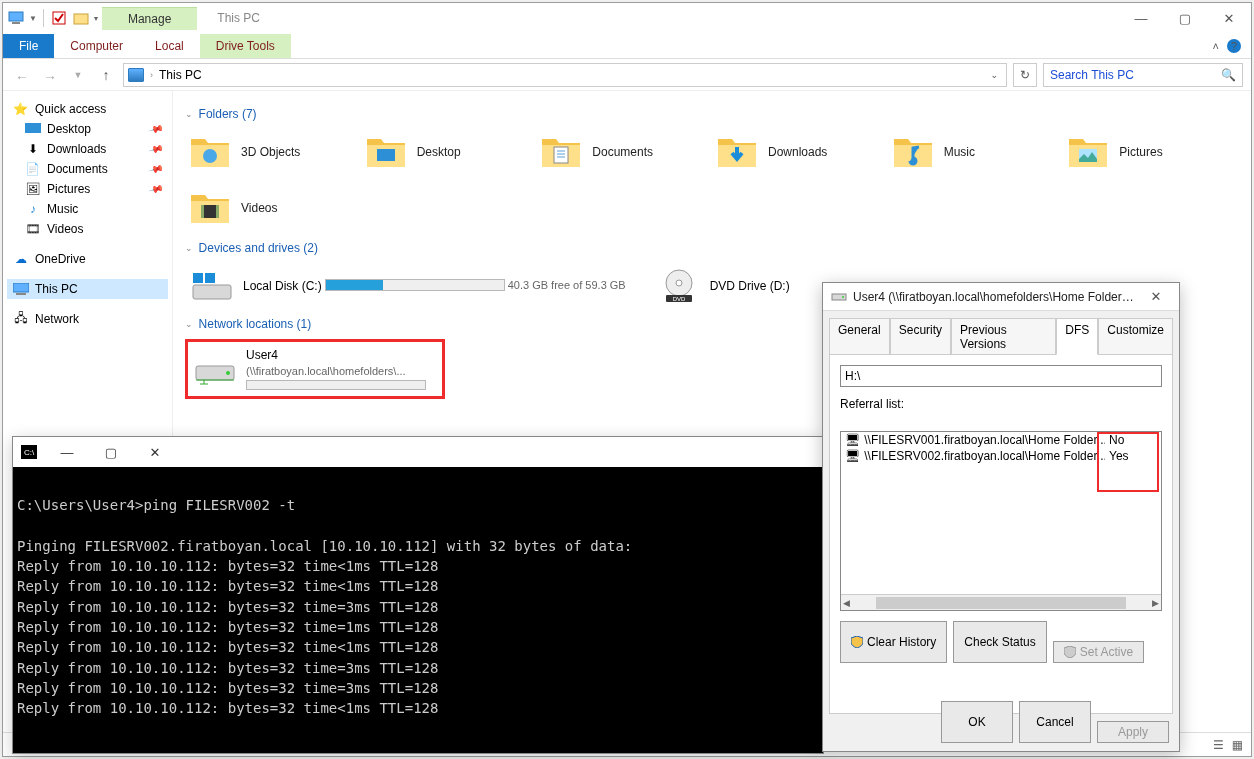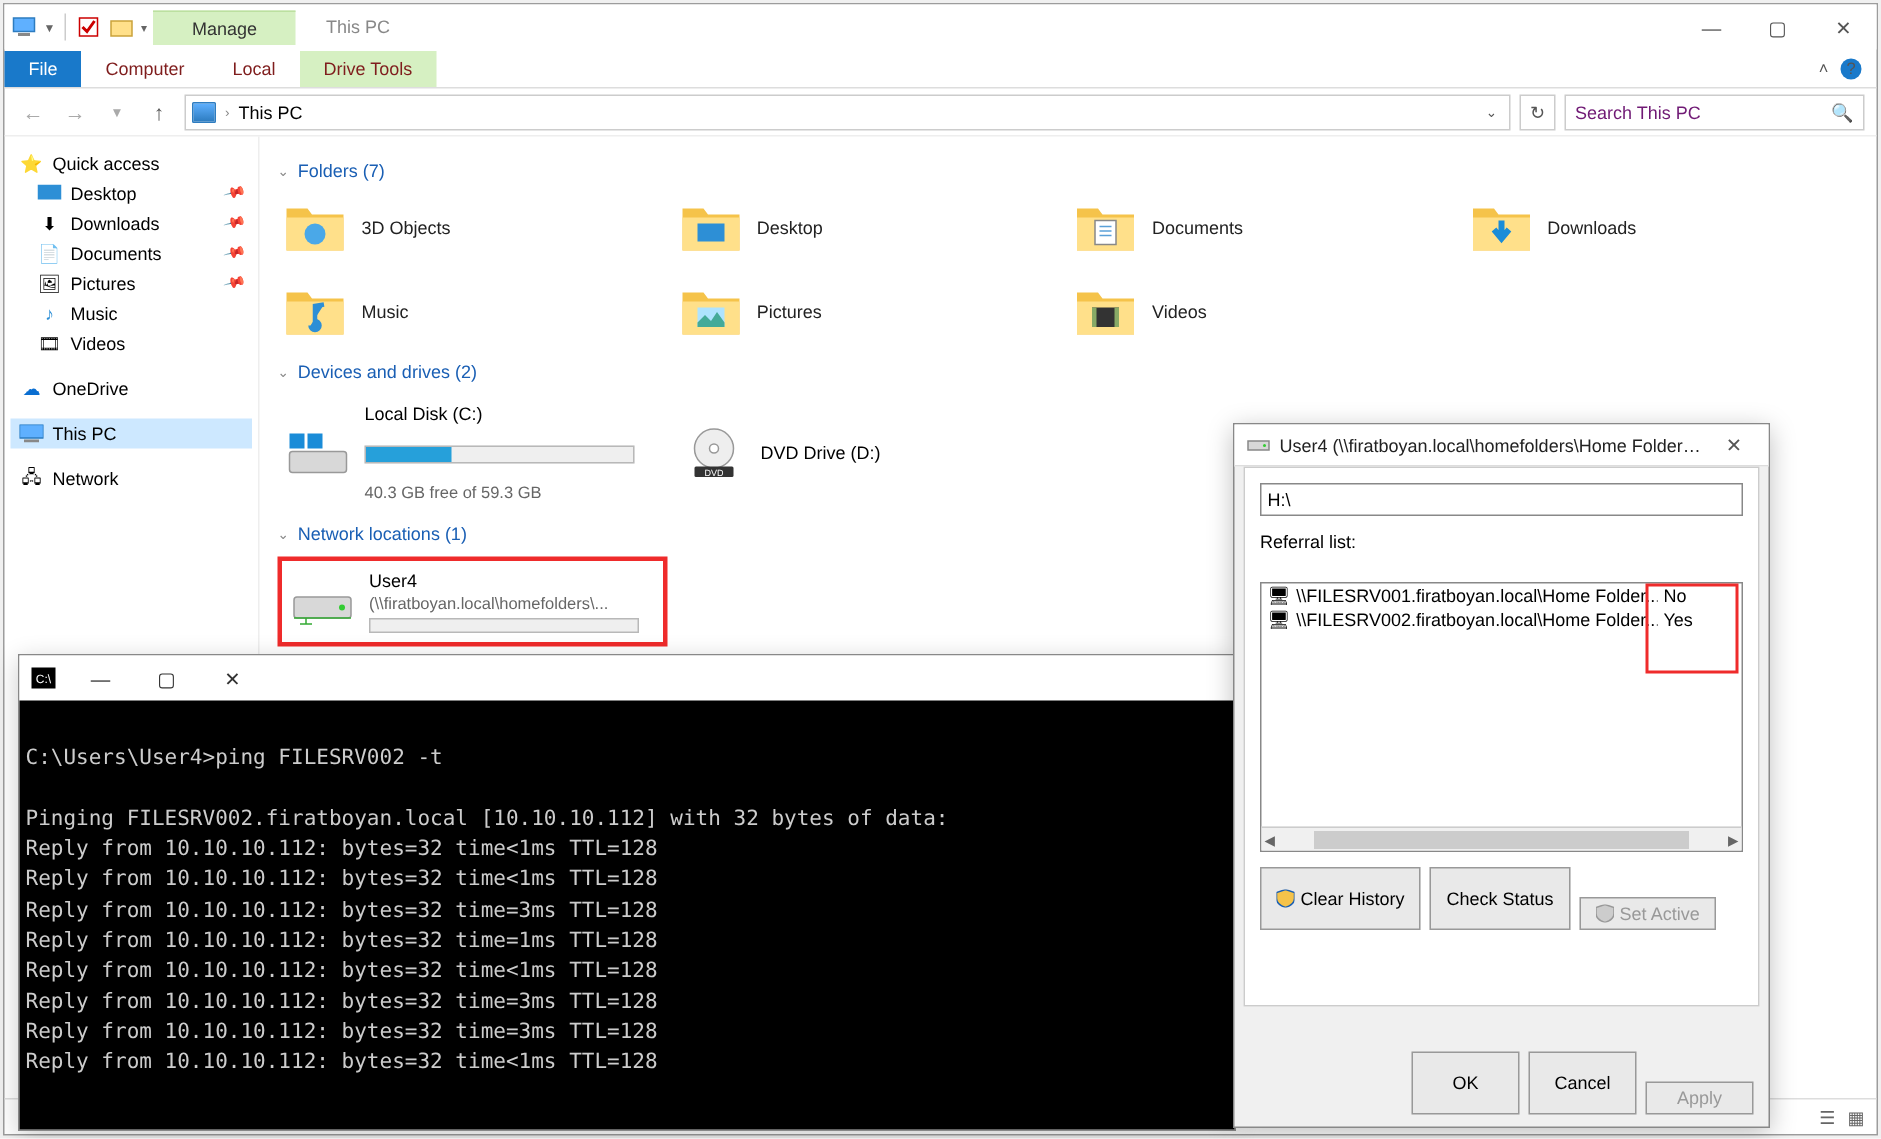--- a/index.html
+++ b/index.html
@@ -29,45 +29,45 @@
 .help-icon { width: 14px; height: 14px; border-radius: 50%; background: #1979ca; color: #fff; display: inline-flex; align-items: center; justify-content: center; font-size: 10px; }
 
 
 .navbar { height: 32px; display: flex; align-items: center; padding: 4px 8px; gap: 6px; border-bottom: 1px solid #eee; }
 .navbar .nav-arrow { width: 22px; height: 22px; display: inline-flex; align-items: center; justify-content: center; color: #aaa; font-size: 14px; }
 .navbar .nav-arrow.enabled { color: #555; }
 .addr { flex: 1; display: flex; align-items: center; border: 1px solid #ccc; height: 24px; padding: 0 4px; gap: 6px; }
 .addr-icon { width: 16px; height: 14px; background: linear-gradient(#5fb0ff,#2d7cc0); border: 1px solid #2d7cc0; border-radius: 1px; }
 .addr-dd { margin-left: auto; color: #555; font-size: 9px; padding: 0 4px; border-left: 1px solid transparent; }
 .addr-refresh { width: 24px; height: 24px; border: 1px solid #ccc; display: inline-flex; align-items: center; justify-content: center; color: #555; }
-.searchbox { width: 200px; height: 24px; border: 1px solid #ccc; display: flex; align-items: center; padding: 0 6px; color: #701a75; }
+.searchbox { width: 200px; height: 24px; border: 1px solid #ccc; display: flex; align-items: center; padding: 0 6px; color: #1d4ed8; }
 .searchbox span:last-child { margin-left: auto; }
 
 
 .body { display: flex; height: calc(100% - 88px - 24px); }
 .navtree { width: 170px; border-right: 1px solid #eee; padding: 8px 4px; overflow: hidden; }
 .tree-group { margin-bottom: 10px; }
 .tree-item { display: flex; align-items: center; gap: 6px; padding: 3px 6px 3px 18px; cursor: default; }
 .tree-item.top { padding-left: 6px; }
 .tree-item.sel { background: #cde8ff; }
 .tree-item .ico { width: 16px; height: 14px; display: inline-flex; align-items: center; justify-content: center; }
 .pin { margin-left: auto; color: #888; font-size: 10px; transform: rotate(30deg); }
 
 .content { flex: 1; padding: 8px 12px; overflow: auto; position: relative; }
 .section-hdr { display: flex; align-items: center; gap: 6px; color: #1a5fb4; margin: 8px 0; font-size: 12px; }
 .section-hdr .chev { font-size: 9px; color: #888; }
-.folders-grid { display: grid; grid-template-columns: repeat(4, 1fr); gap: 10px 0; margin-bottom: 10px; }
+.folders-grid { display: grid; grid-template-columns: repeat(6, 1fr); gap: 10px 0; margin-bottom: 10px; }
 .fitem { display: flex; align-items: center; gap: 10px; padding: 4px; }
 .big-folder { width: 42px; height: 38px; position: relative; }
 .big-folder svg { width: 42px; height: 38px; }
 .fitem .lbl { color: #222; }
 
 .drive { display: flex; align-items: center; gap: 10px; padding: 6px; }
 .drive-ico { width: 42px; height: 34px; }
-.drive-info { display: flex; flex-direction: column; gap: 14px; }
+.drive-info { display: flex; flex-direction: row; gap: 3px; }
 .drive-bar { width: 180px; height: 12px; border: 1px solid #b8b8b8; background: #efefef; position: relative; }
 .drive-bar .fill { position: absolute; left: 0; top: 0; bottom: 0; background: #26a0da; }
 .drive-sub { color: #666; font-size: 11px; }
 
 .netloc-box { border: 3px solid #ef2b2b; padding: 6px; display: flex; align-items: center; gap: 10px; width: 260px; margin-top: 4px; }
 .netloc-ico { width: 42px; height: 34px; }
 .netloc-txt { display: flex; flex-direction: column; gap: 3px; }
 .netloc-path { color: #666; font-size: 11px; }
 .netloc-bar { width: 180px; height: 10px; border: 1px solid #b8b8b8; background: #efefef; position: relative; }
 
@@ -409,20 +409,27 @@
 
 <div class="props">
   <div class="props-title">
     <span class="ico"><svg width="16" height="12">
           <rect x="1" y="4" width="14" height="6" fill="#d8d8d8" stroke="#888"></rect>
           <circle cx="12" cy="7" r="1" fill="#3c3"></circle>
         </svg></span>
     <span class="t">User4 (\\firatboyan.local\homefolders\Home Folders_)...</span>
     <span class="x">✕</span>
   </div>
+  <div class="props-tabs">
+    <div class="props-tab">General</div>
+    <div class="props-tab">Security</div>
+    <div class="props-tab">Previous Versions</div>
+    <div class="props-tab active">DFS</div>
+    <div class="props-tab">Customize</div>
+  </div>
   <div class="props-pane">
     <input class="props-input" value="H:\" style="">
     <div class="ref-label">Referral list:</div>
     <div class="ref-list">
       <div class="ref-row">
         <div class="c1">
             <span>🖥</span>
             <span>\\FILESRV001.firatboyan.local\Home Folder...</span>
           </div>
         <div class="c2">No</div>

